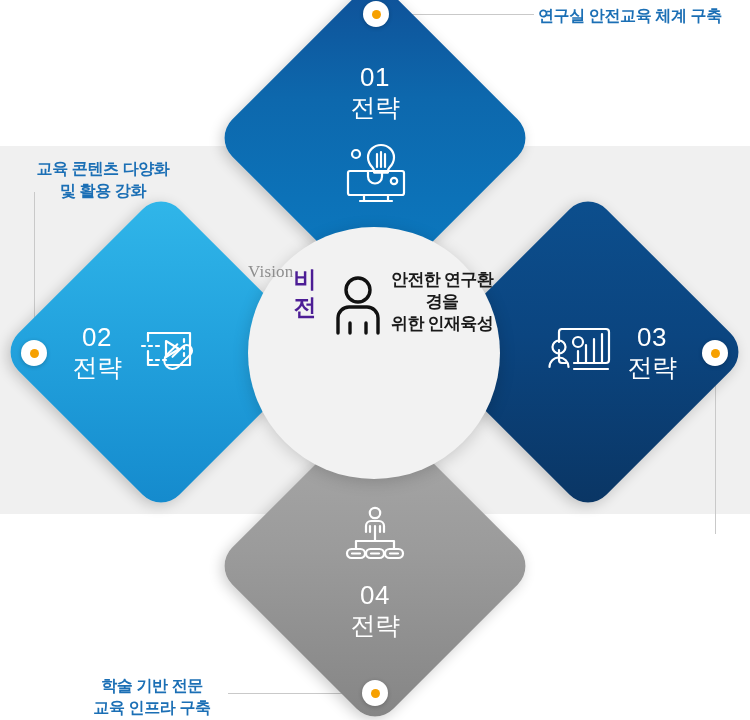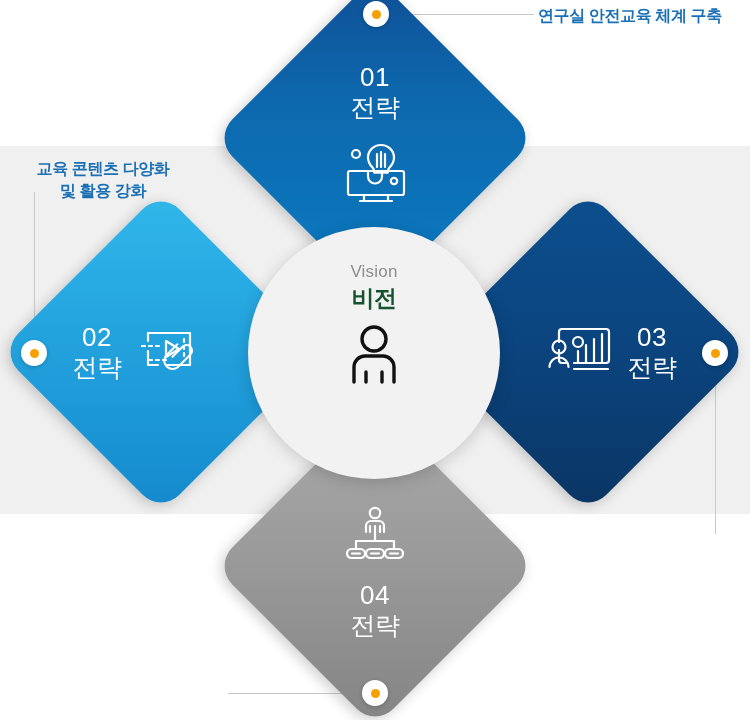--- a/index.html
+++ b/index.html
@@ -173,34 +173,35 @@
   .center-circle {
     position: absolute;
     left: 248px;
     top: 227px;
     width: 252px;
     height: 252px;
     border-radius: 50%;
     background: #f2f2f2;
     box-shadow: 0 3px 16px rgba(0,0,0,0.17);
     display: flex;
-    flex-direction: column;
-    align-items: center;
+    flex-direction: row;
+    align-items: flex-start;
     justify-content: flex-start;
     padding-top: 36px;
     box-sizing: border-box;
+    font-family: Liberation Serif, serif;
   }
   .vision-en {
     color: #8e8e8e;
     font-size: 17px;
     letter-spacing: 0.2px;
     line-height: 1.1;
   }
   .vision-ko {
-    color: #14532d;
+    color: #4c1d95;
     font-size: 23px;
     font-weight: bold;
     letter-spacing: -0.5px;
     margin-top: 3px;
     line-height: 1.2;
   }
   .vision-icon {
     margin-top: 12px;
     display: flex;
     align-items: center;
@@ -323,24 +324,28 @@
   <div class="center-circle">
     <div class="vision-en">Vision</div>
     <div class="vision-ko">비전</div>
     <div class="vision-icon">
       <svg width="52" height="62" viewBox="0 0 52 62" fill="none" stroke="#111111" stroke-width="3.4" stroke-linecap="round" stroke-linejoin="round">
         <circle cx="26" cy="15" r="12"></circle>
         <path d="M6 58V43a11 11 0 0111-11h18a11 11 0 0111 11v15"></path>
         <path d="M18 48v10M34 48v10"></path>
       </svg>
     </div>
+    <div class="vision-desc">안전한 연구환경을
+위한 인재육성</div>
   </div>
 
   <div class="conn-dot" style="left:363px; top:1px;"></div>
   <div class="conn-dot" style="left:21px; top:340px;"></div>
   <div class="conn-dot" style="left:702px; top:340px;"></div>
   <div class="conn-dot" style="left:362px; top:680px;"></div>
 
   <div class="outer-label lbl-01">연구실 안전교육 체계 구축</div>
   <div class="outer-label lbl-02">교육 콘텐츠 다양화
 및 활용 강화</div>
+  <div class="outer-label lbl-04">학술 기반 전문
+교육 인프라 구축</div>
 
 </div>
 
 </body></html>

